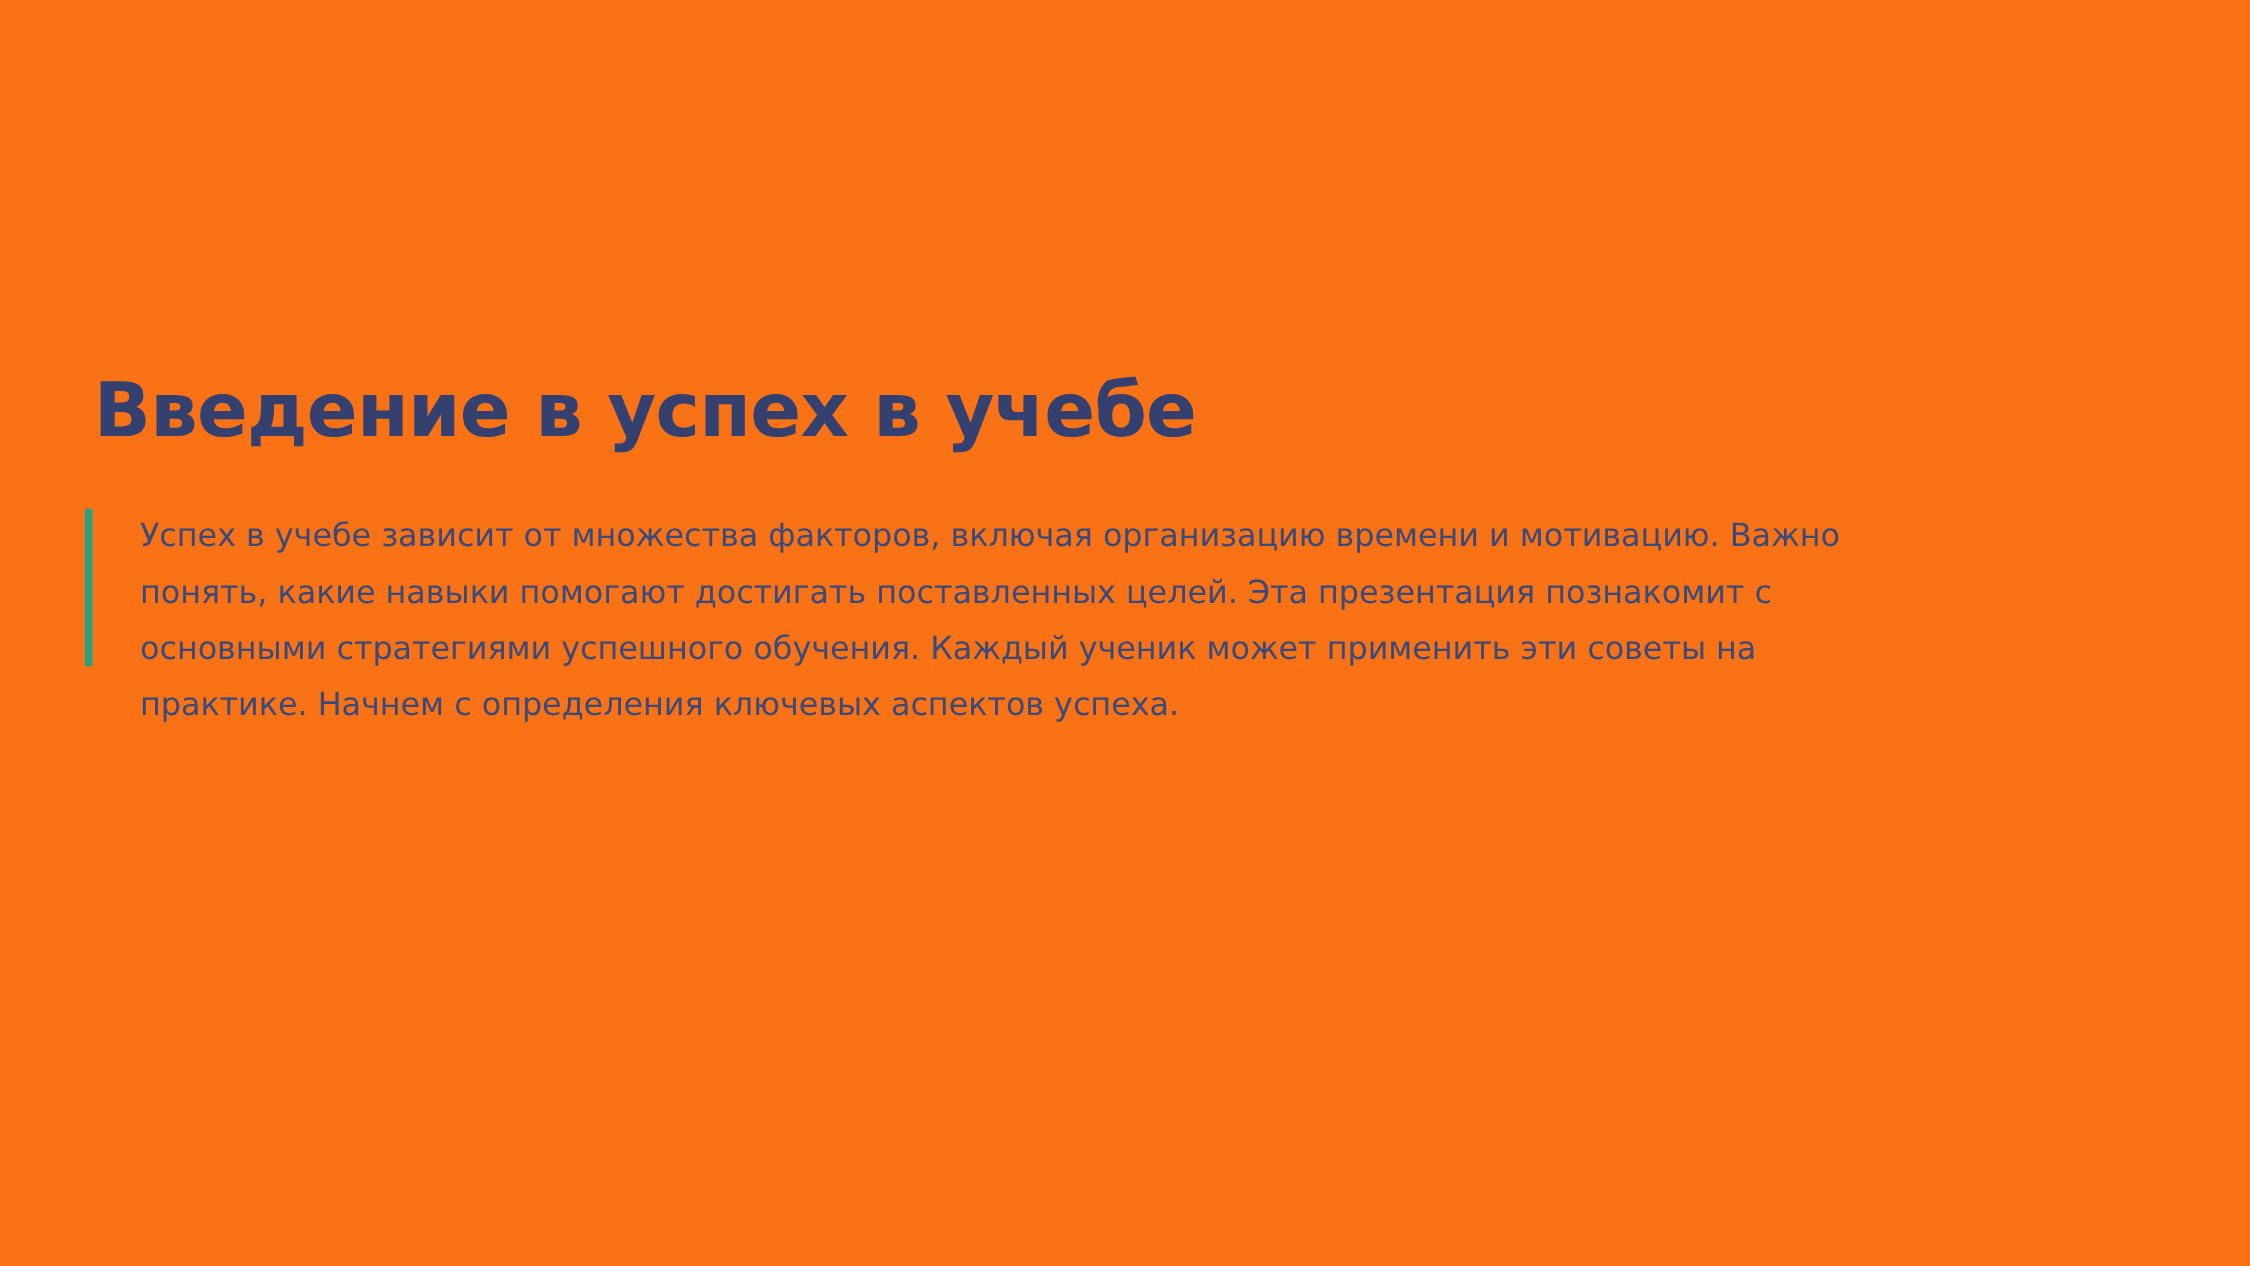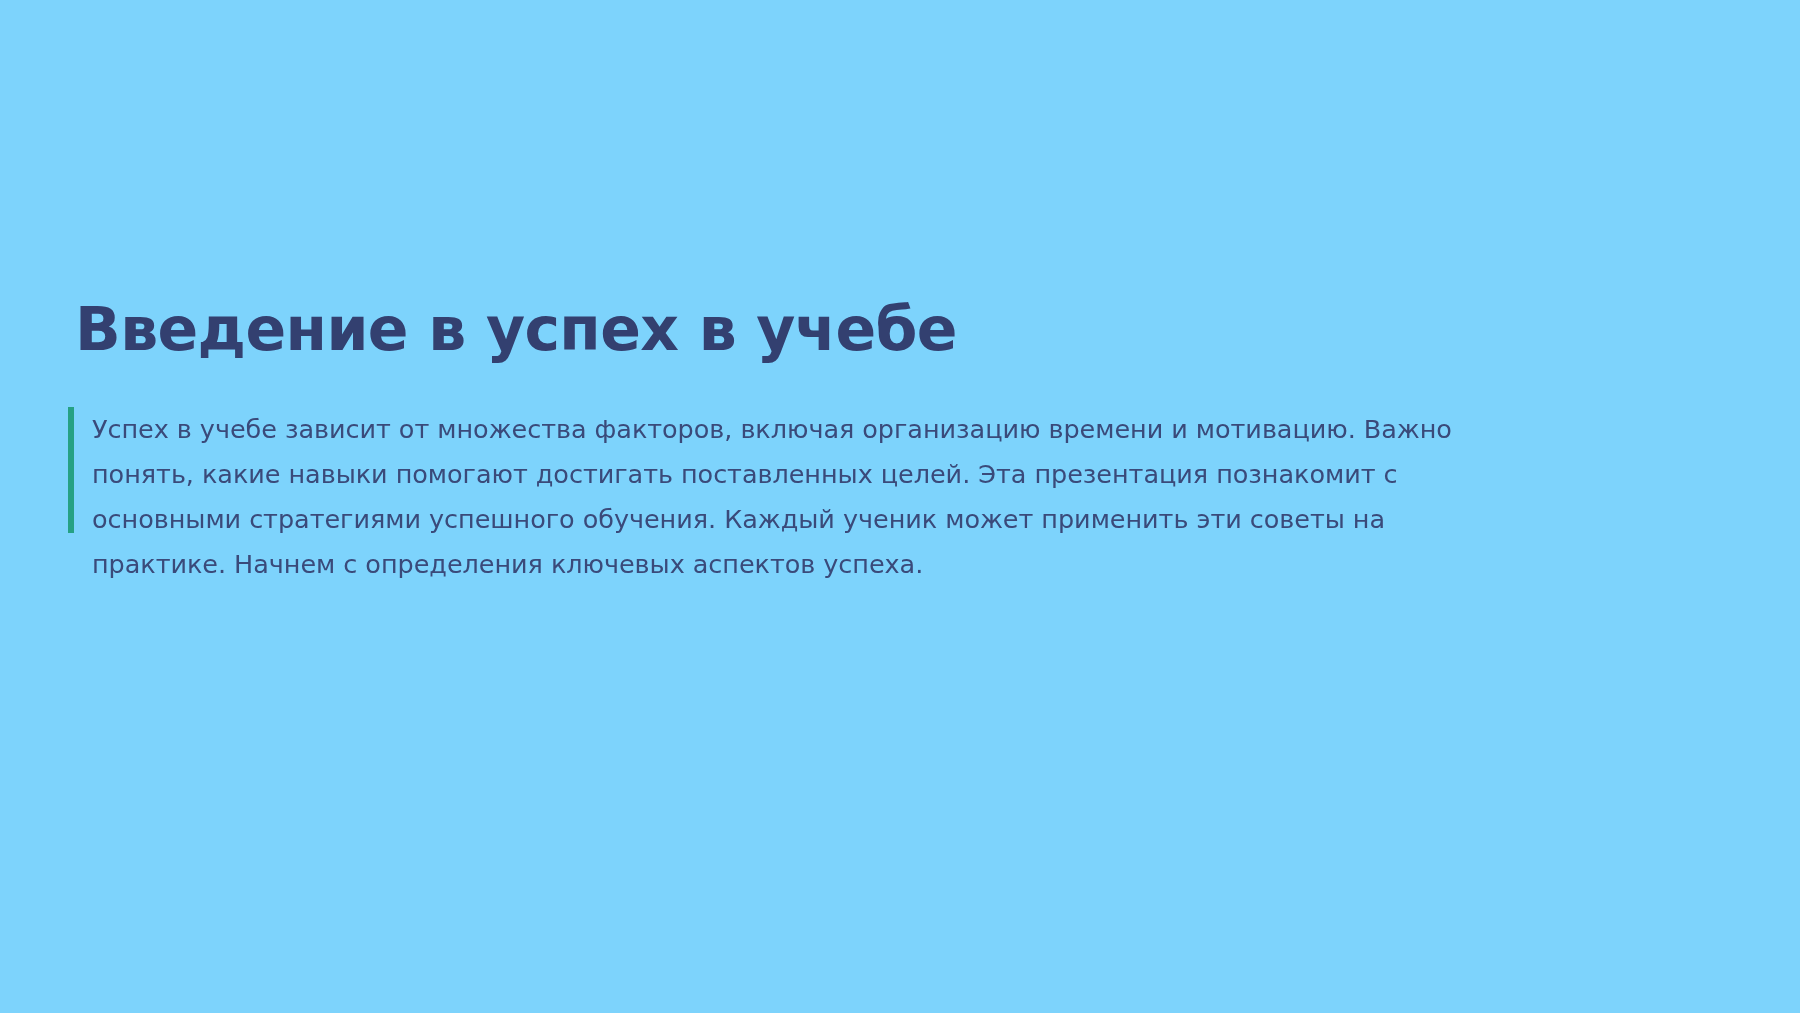--- a/index.html
+++ b/index.html
@@ -12,21 +12,21 @@
     height: 1013px;
     background: #ffffff;
     font-family: "Liberation Sans", "DejaVu Sans", sans-serif;
     overflow: hidden;
   }
 
   .slide {
     position: relative;
     width: 1800px;
     height: 1013px;
-    background: #7dd3fc;
+    background: #f97316;
     box-sizing: border-box;
   }
 
   .slide-body {
     position: absolute;
     left: 68px;
     top: 296px;
     width: 1700px;
   }
 
@@ -38,21 +38,21 @@
     line-height: 1.12;
     font-weight: 700;
     letter-spacing: -0.6px;
     color: #334070;
     white-space: nowrap;
   }
 
   .paragraph-block {
     position: relative;
     margin-top: 44px;
-    padding-left: 24px;
+    padding-left: 44px;
     min-height: 126px;
   }
 
   .accent-bar {
     position: absolute;
     left: 0;
     top: 0;
     width: 6px;
     height: 126px;
     background: #25a184;

